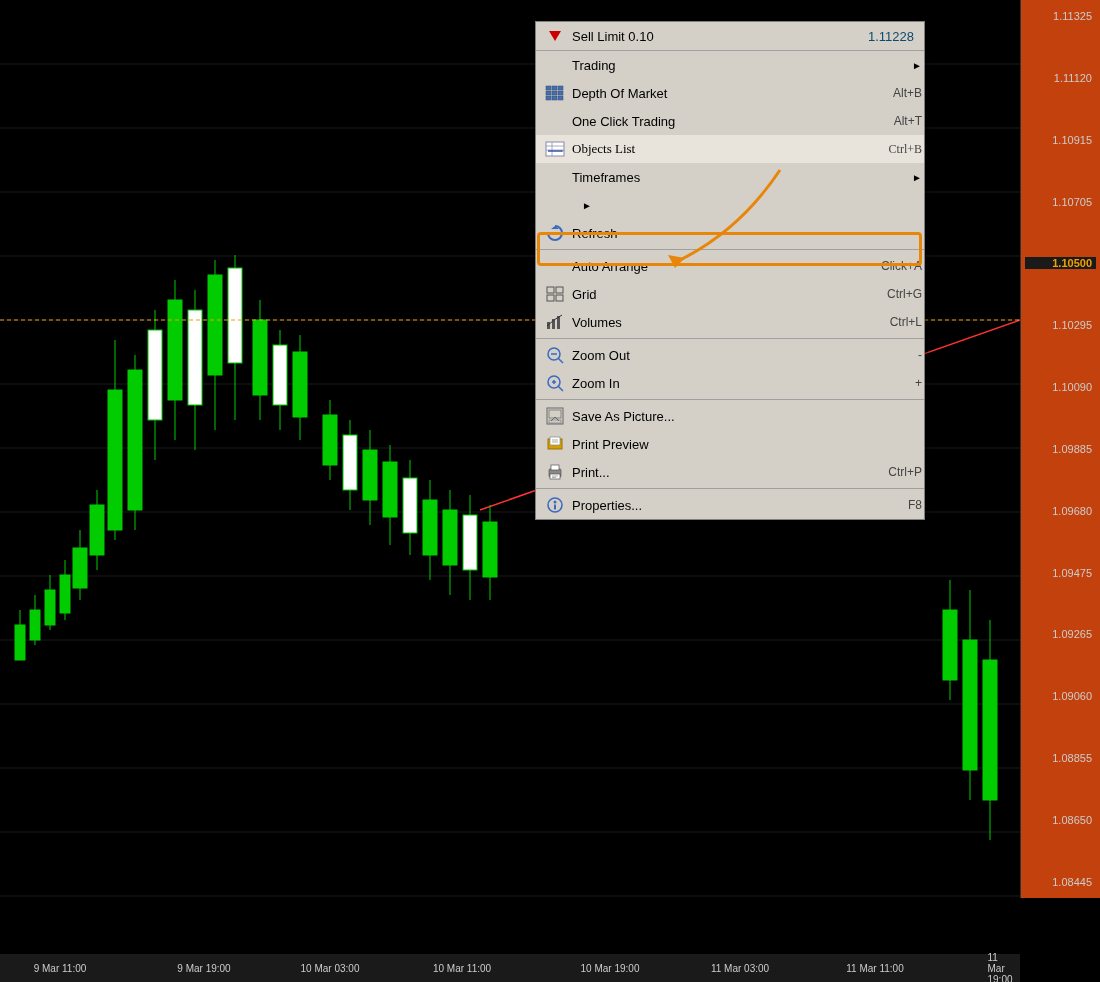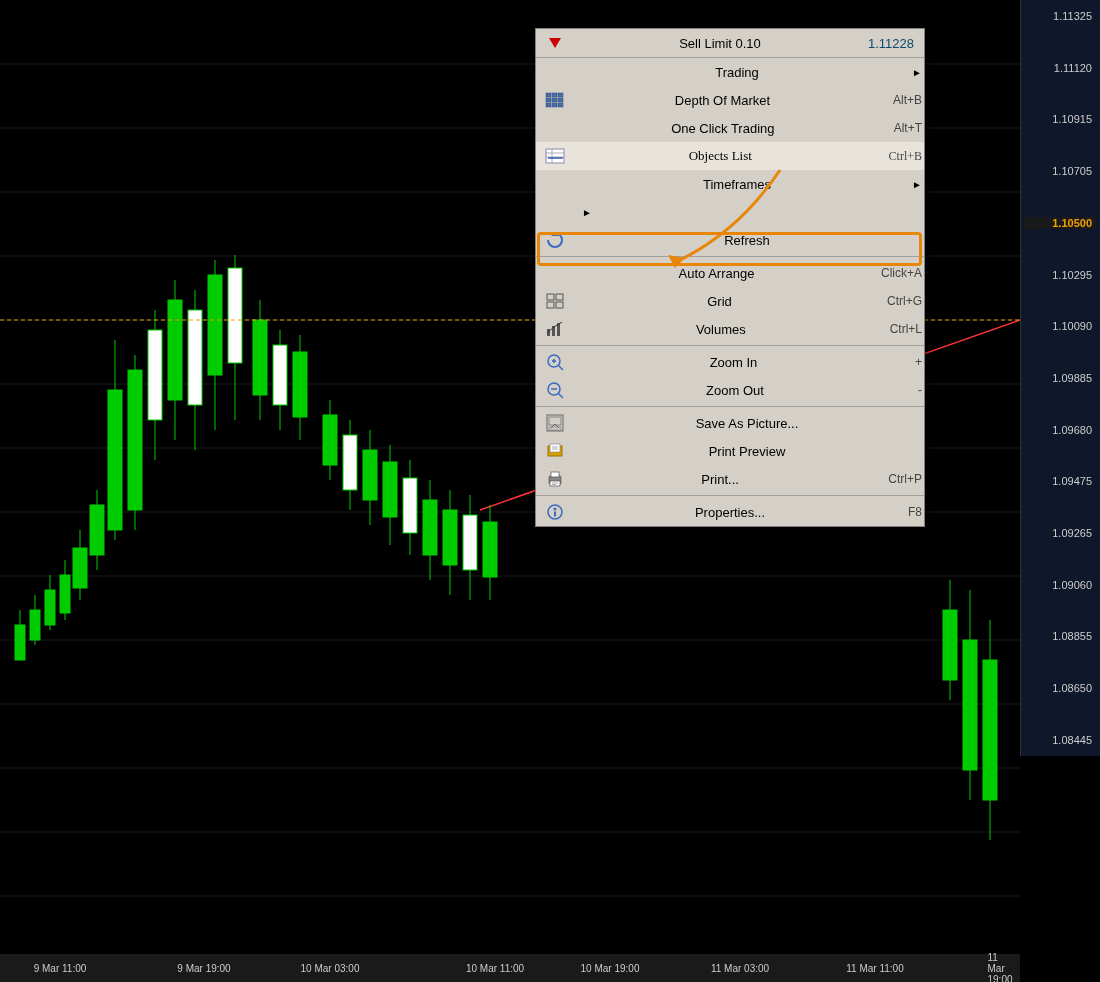--- a/index.html
+++ b/index.html
@@ -20,22 +20,22 @@
       height: 982px;
       background: #000;
       overflow: hidden;
     }
 
     
     #price-axis {
       position: absolute;
       top: 0; right: 0;
       width: 80px;
-      height: 756px;
-      background: #0f172a;
+      height: 898px;
+      background: #c2410c;
       border-left: 1px solid #333;
       display: flex;
       flex-direction: column;
       justify-content: space-between;
       padding: 10px 4px;
     }
 
     .price-label {
       font-size: 11px;
       color: #ccc;
@@ -65,30 +65,29 @@
     #candles-svg {
       position: absolute;
       top: 0; left: 0;
       width: 1020px;
       height: 954px;
     }
 
     
     #context-menu {
       position: absolute;
-      top: 28px;
+      top: 21px;
       left: 535px;
       width: 390px;
       background: #d4d0c8;
       border: 1px solid #808080;
       box-shadow: 2px 2px 6px rgba(0,0,0,0.5);
       z-index: 100;
       font-size: 13px;
       color: #000;
-      text-align: center;
     }
 
     .menu-item {
       display: flex;
       align-items: center;
       padding: 5px 2px 5px 8px;
       cursor: pointer;
       position: relative;
       min-height: 26px;
       white-space: nowrap;
@@ -285,21 +284,21 @@
       <rect x="983" y="660" width="14" height="140" fill="#00cc00"></rect>
     </g>
 
     <line x1="0" y1="320" x2="1020" y2="320" stroke="#f0a000" stroke-width="1" stroke-dasharray="4,3"></line>
   </svg>
 
   <div id="time-axis">
     <span class="time-label" style="left:60px">9 Mar 11:00</span>
     <span class="time-label" style="left:204px">9 Mar 19:00</span>
     <span class="time-label" style="left:330px">10 Mar 03:00</span>
-    <span class="time-label" style="left:495px">10 Mar 11:00</span>
+    <span class="time-label" style="left:462px">10 Mar 11:00</span>
     <span class="time-label" style="left:610px">10 Mar 19:00</span>
     <span class="time-label" style="left:740px">11 Mar 03:00</span>
     <span class="time-label" style="left:875px">11 Mar 11:00</span>
     <span class="time-label" style="left:1000px">11 Mar 19:00</span>
   </div>
 </div>
 
 <div id="price-axis">
   <span class="price-label">1.11325</span>
   <span class="price-label">1.11120</span>
@@ -428,39 +427,39 @@
     <span class="menu-label">Volumes</span>
     <span class="menu-shortcut">Ctrl+L</span>
   </div>
 
   <div class="menu-separator"></div>
 
   <div class="menu-item">
     <div class="menu-icon">
       <svg width="18" height="18" xmlns="http://www.w3.org/2000/svg">
         <circle cx="8" cy="8" r="6" fill="none" stroke="#3a6abf" stroke-width="1.5"></circle>
+        <line x1="5" y1="8" x2="11" y2="8" stroke="#3a6abf" stroke-width="1.5"></line>
+        <line x1="12" y1="12" x2="17" y2="17" stroke="#3a6abf" stroke-width="1.5"></line>
+      </svg>
+    </div>
+    <span class="menu-label">Zoom Out</span>
+    <span class="menu-shortcut">-</span>
+  </div>
+
+  <div class="menu-item">
+    <div class="menu-icon">
+      <svg width="18" height="18" xmlns="http://www.w3.org/2000/svg">
+        <circle cx="8" cy="8" r="6" fill="none" stroke="#3a6abf" stroke-width="1.5"></circle>
         <line x1="6" y1="8" x2="10" y2="8" stroke="#3a6abf" stroke-width="1.5"></line>
         <line x1="8" y1="6" x2="8" y2="10" stroke="#3a6abf" stroke-width="1.5"></line>
         <line x1="12" y1="12" x2="17" y2="17" stroke="#3a6abf" stroke-width="1.5"></line>
       </svg>
     </div>
     <span class="menu-label">Zoom In</span>
     <span class="menu-shortcut">+</span>
-  </div>
-
-  <div class="menu-item">
-    <div class="menu-icon">
-      <svg width="18" height="18" xmlns="http://www.w3.org/2000/svg">
-        <circle cx="8" cy="8" r="6" fill="none" stroke="#3a6abf" stroke-width="1.5"></circle>
-        <line x1="5" y1="8" x2="11" y2="8" stroke="#3a6abf" stroke-width="1.5"></line>
-        <line x1="12" y1="12" x2="17" y2="17" stroke="#3a6abf" stroke-width="1.5"></line>
-      </svg>
-    </div>
-    <span class="menu-label">Zoom Out</span>
-    <span class="menu-shortcut">-</span>
   </div>
 
   <div class="menu-separator"></div>
 
   <div class="menu-item">
     <div class="menu-icon">
       <svg width="18" height="18" xmlns="http://www.w3.org/2000/svg">
         <rect x="1" y="1" width="16" height="16" fill="none" stroke="#666" stroke-width="1"></rect>
         <rect x="3" y="3" width="12" height="8" fill="none" stroke="#666" stroke-width="0.7"></rect>
         <rect x="3" y="13" width="12" height="3" fill="#ccc" stroke="#666" stroke-width="0.5"></rect>

